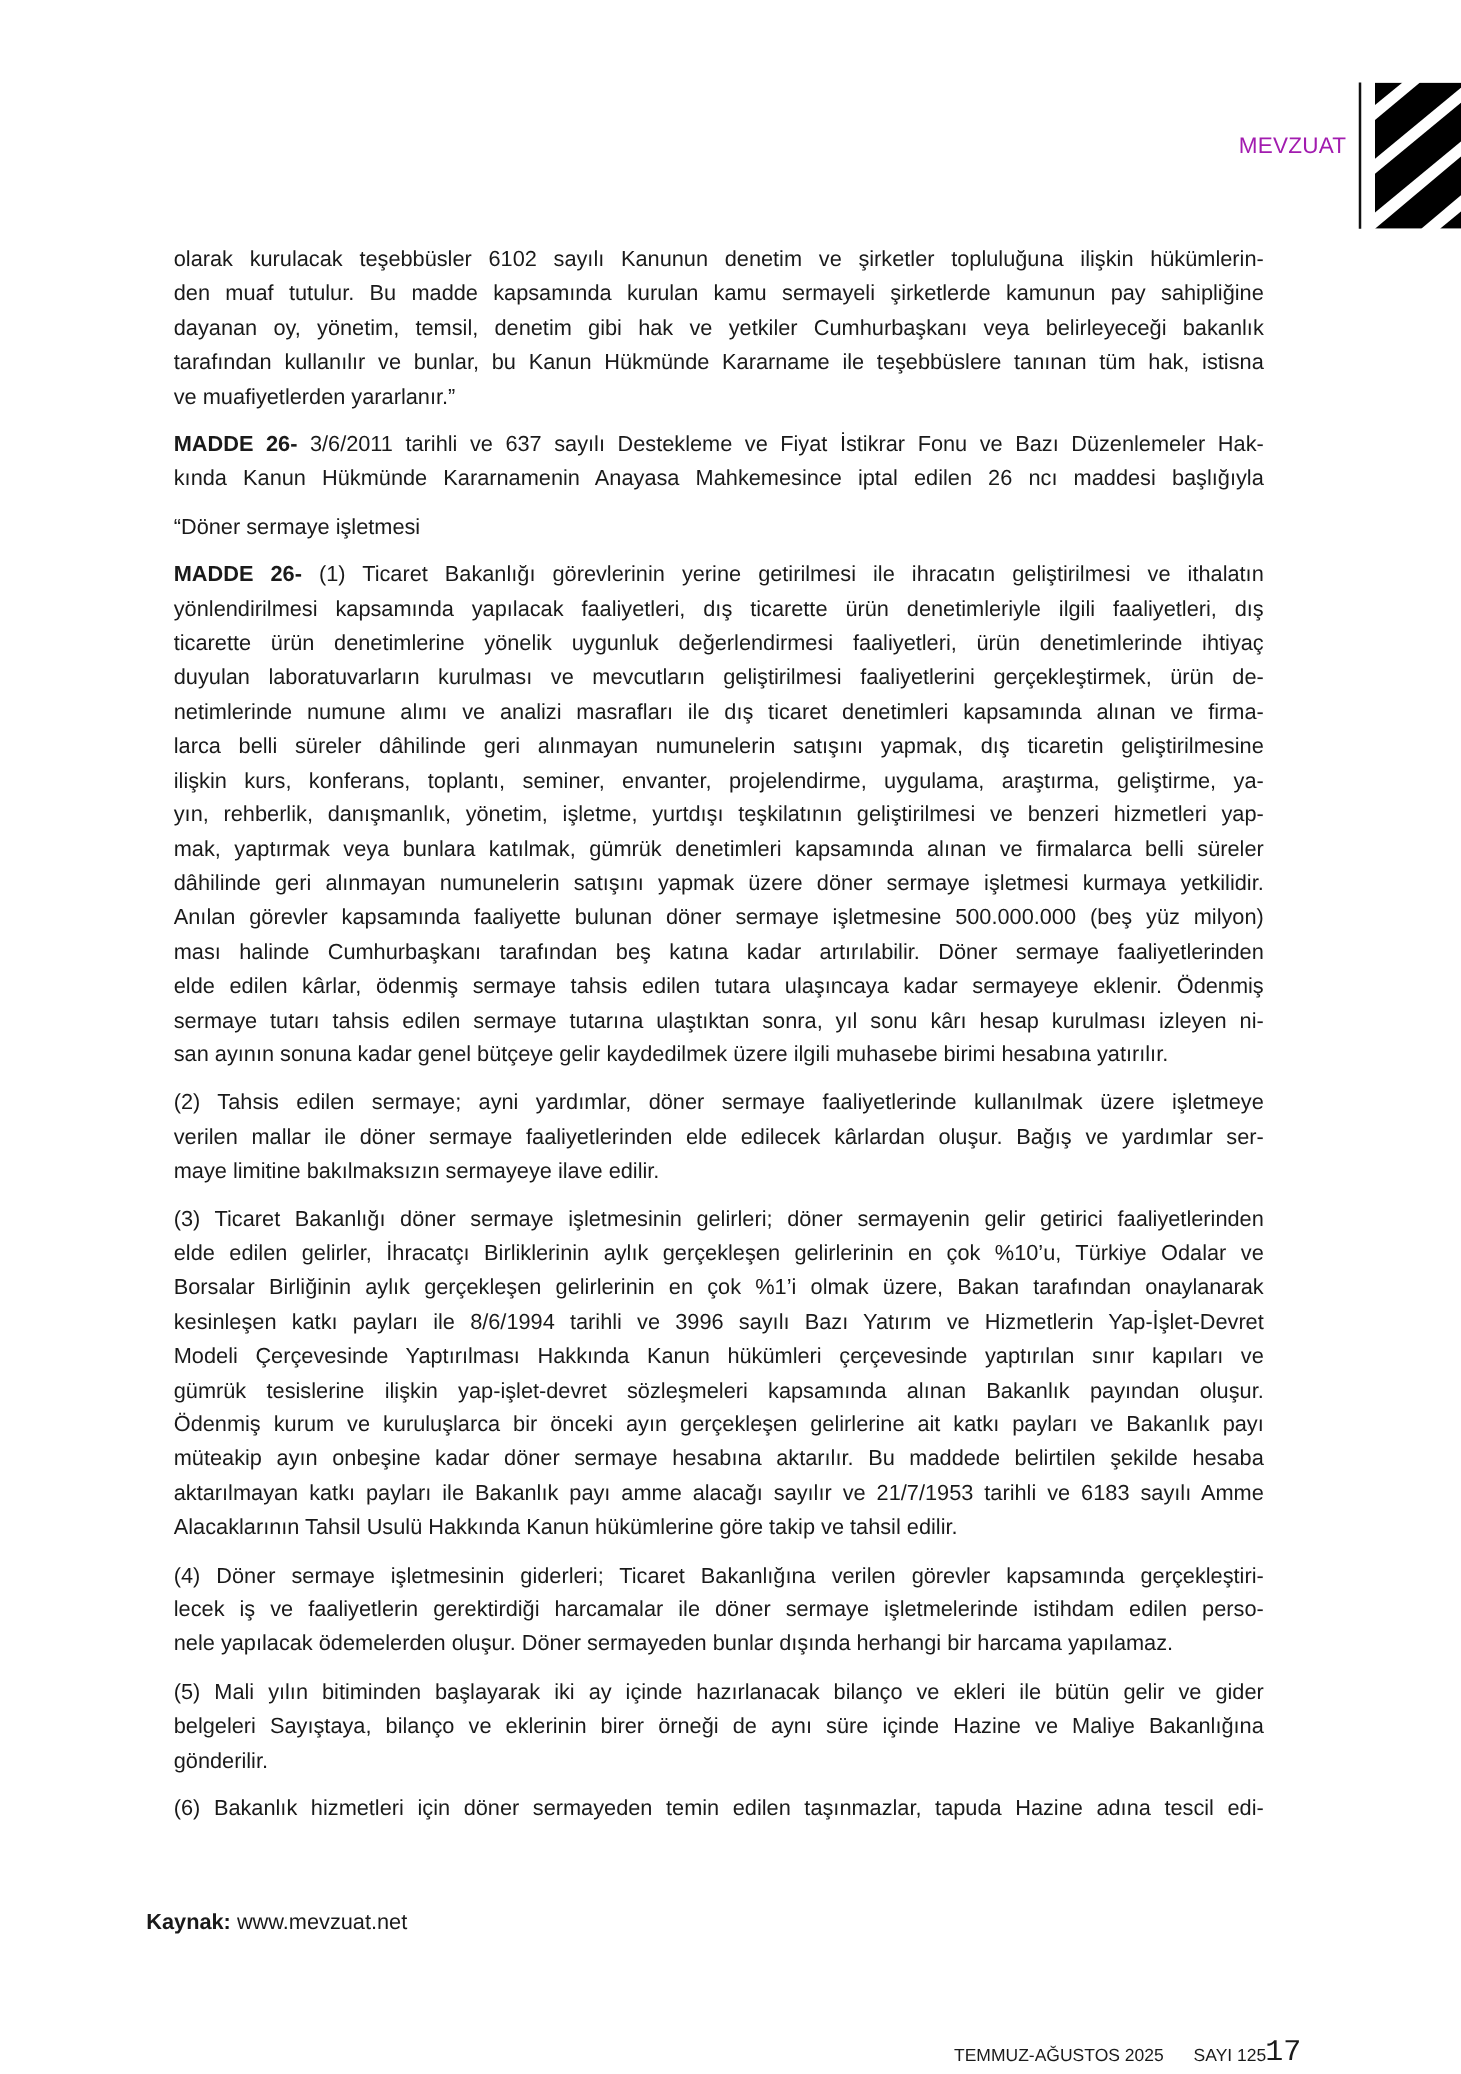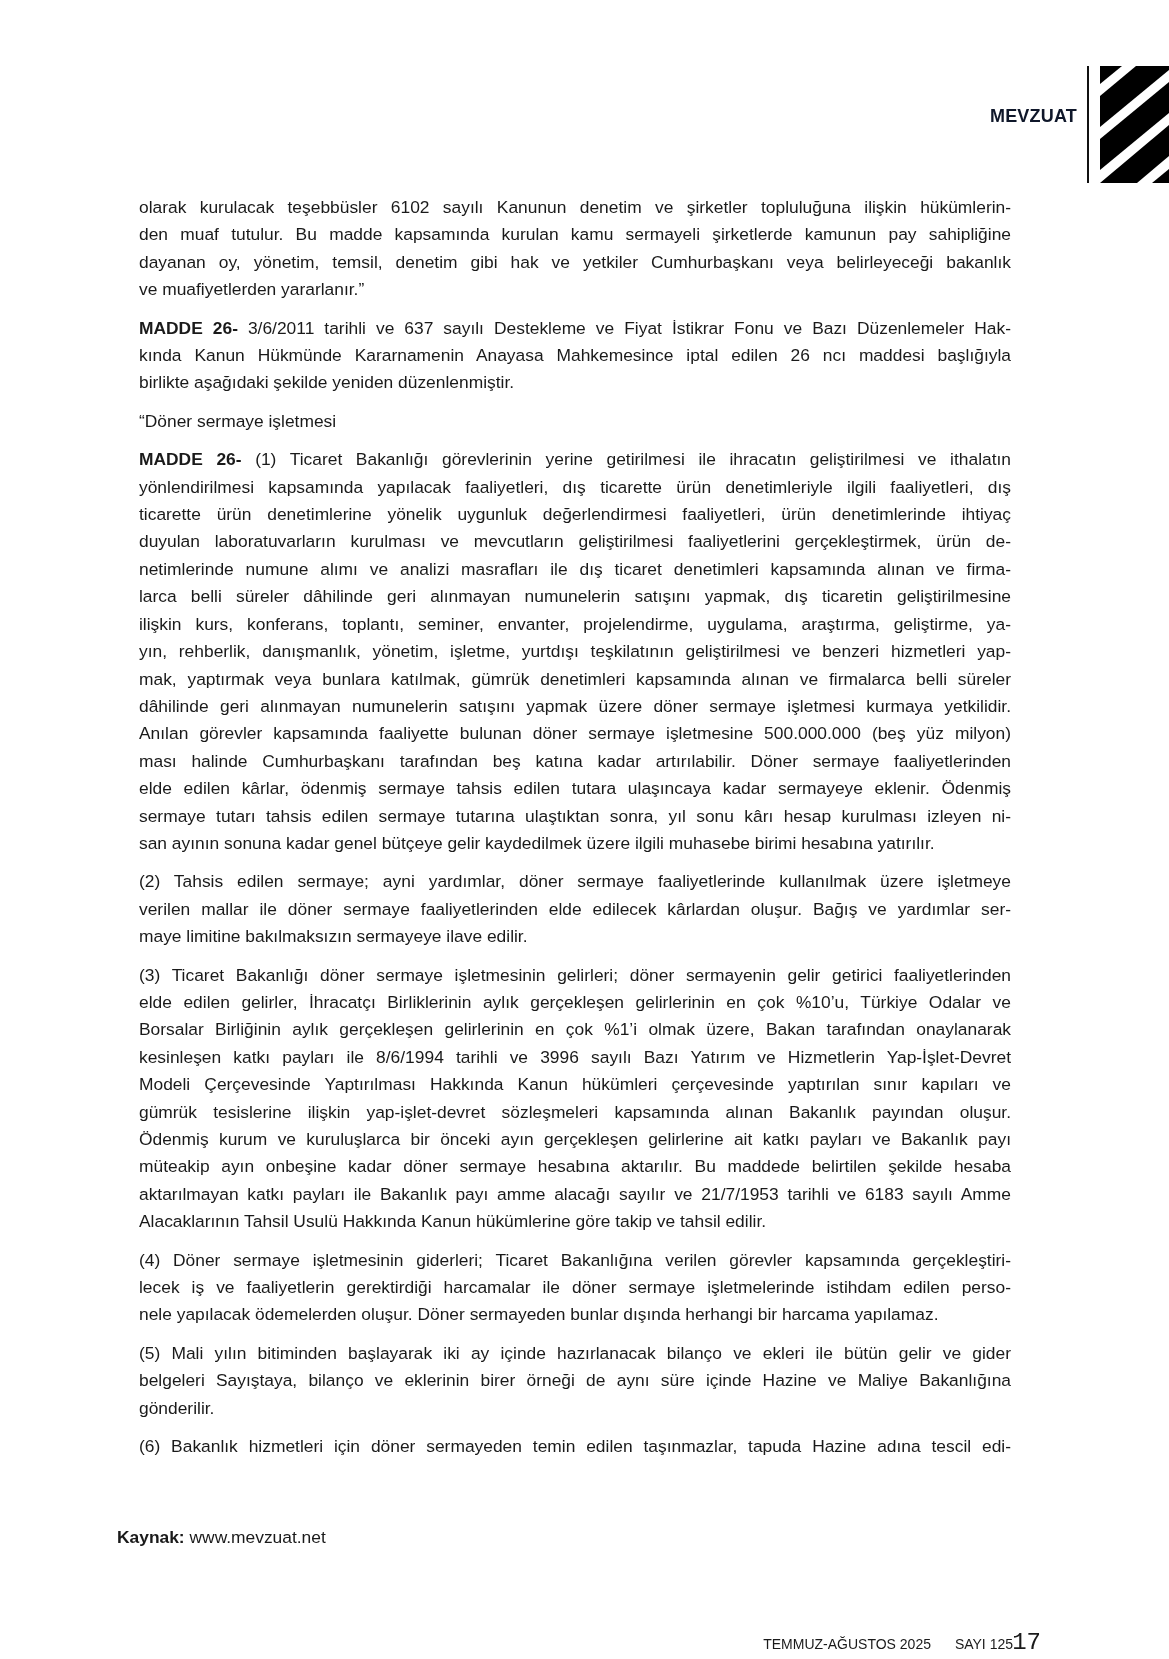--- a/index.html
+++ b/index.html
@@ -1,18 +1,18 @@
 <!DOCTYPE html>
 <html><head>
 <meta charset="utf-8">
 <style>
   html, body { margin: 0; padding: 0; background: #ffffff; }
   body { width: 1169px; height: 1659px; position: relative; overflow: hidden;
          font-family: "Liberation Sans", sans-serif; color: #1a1a1a; }
-  .header-label { position: absolute; top: 106px; right: 92px; font-size: 18px; letter-spacing: 0.2px; color: #0f172a; font-weight: bold; }
+  .header-label { position: absolute; top: 106px; right: 92px; font-size: 18px; letter-spacing: 0.2px; color: #a21caf; }
   .header-rule { position: absolute; left: 1087px; top: 66px; width: 2px; height: 117px; background: #111; }
   .header-stripes { position: absolute; left: 1100px; top: 66px; width: 69px; height: 117px; }
   .content { position: absolute; left: 139px; top: 194px; width: 872px; font-size: 17.4px; line-height: 27.4px; }
   .para { margin: 0 0 11px 0; }
   .line { display: block; text-align: justify; text-align-last: justify; white-space: nowrap; }
   .line.last { text-align-last: left; }
   .bold { font-weight: bold; }
   .source { position: absolute; left: 117px; top: 1527px; font-size: 17.4px; text-align: center; }
   .footer { position: absolute; top: 1636px; right: 156px; font-size: 14px; }
   .footer span { margin-left: 20px; margin-top: 42px; }
@@ -37,26 +37,26 @@
     <polygon points="0,117 69,59 69,90 37,117"></polygon>
     <polygon points="52,117 69,103 69,117"></polygon>
   </g>
 </svg>
 
 <div class="content" id="content">
     <div class="para">
       <span class="line"><span>olarak kurulacak teşebbüsler 6102 sayılı Kanunun denetim ve şirketler topluluğuna ilişkin hükümlerin-</span></span>
       <span class="line"><span>den muaf tutulur. Bu madde kapsamında kurulan kamu sermayeli şirketlerde kamunun pay sahipliğine</span></span>
       <span class="line"><span>dayanan oy, yönetim, temsil, denetim gibi hak ve yetkiler Cumhurbaşkanı veya belirleyeceği bakanlık</span></span>
+      <span class="line"><span>tarafından kullanılır ve bunlar, bu Kanun Hükmünde Kararname ile teşebbüslere tanınan tüm hak, istisna</span></span>
       <span class="line last"><span>ve muafiyetlerden yararlanır.”</span></span>
     </div>
     <div class="para">
       <span class="line"><span class="bold">MADDE 26-</span><span> 3/6/2011 tarihli ve 637 sayılı Destekleme ve Fiyat İstikrar Fonu ve Bazı Düzenlemeler Hak-</span></span>
       <span class="line"><span>kında Kanun Hükmünde Kararnamenin Anayasa Mahkemesince iptal edilen 26 ncı maddesi başlığıyla</span></span>
-      <span class="line last"><span>birlikte aşağıdaki şekilde yeniden düzenlenmiştir.</span></span>
     </div>
     <div class="para">
       <span class="line last"><span>“Döner sermaye işletmesi</span></span>
     </div>
     <div class="para">
       <span class="line"><span class="bold">MADDE 26-</span><span> (1) Ticaret Bakanlığı görevlerinin yerine getirilmesi ile ihracatın geliştirilmesi ve ithalatın</span></span>
       <span class="line"><span>yönlendirilmesi kapsamında yapılacak faaliyetleri, dış ticarette ürün denetimleriyle ilgili faaliyetleri, dış</span></span>
       <span class="line"><span>ticarette ürün denetimlerine yönelik uygunluk değerlendirmesi faaliyetleri, ürün denetimlerinde ihtiyaç</span></span>
       <span class="line"><span>duyulan laboratuvarların kurulması ve mevcutların geliştirilmesi faaliyetlerini gerçekleştirmek, ürün de-</span></span>
       <span class="line"><span>netimlerinde numune alımı ve analizi masrafları ile dış ticaret denetimleri kapsamında alınan ve firma-</span></span>

